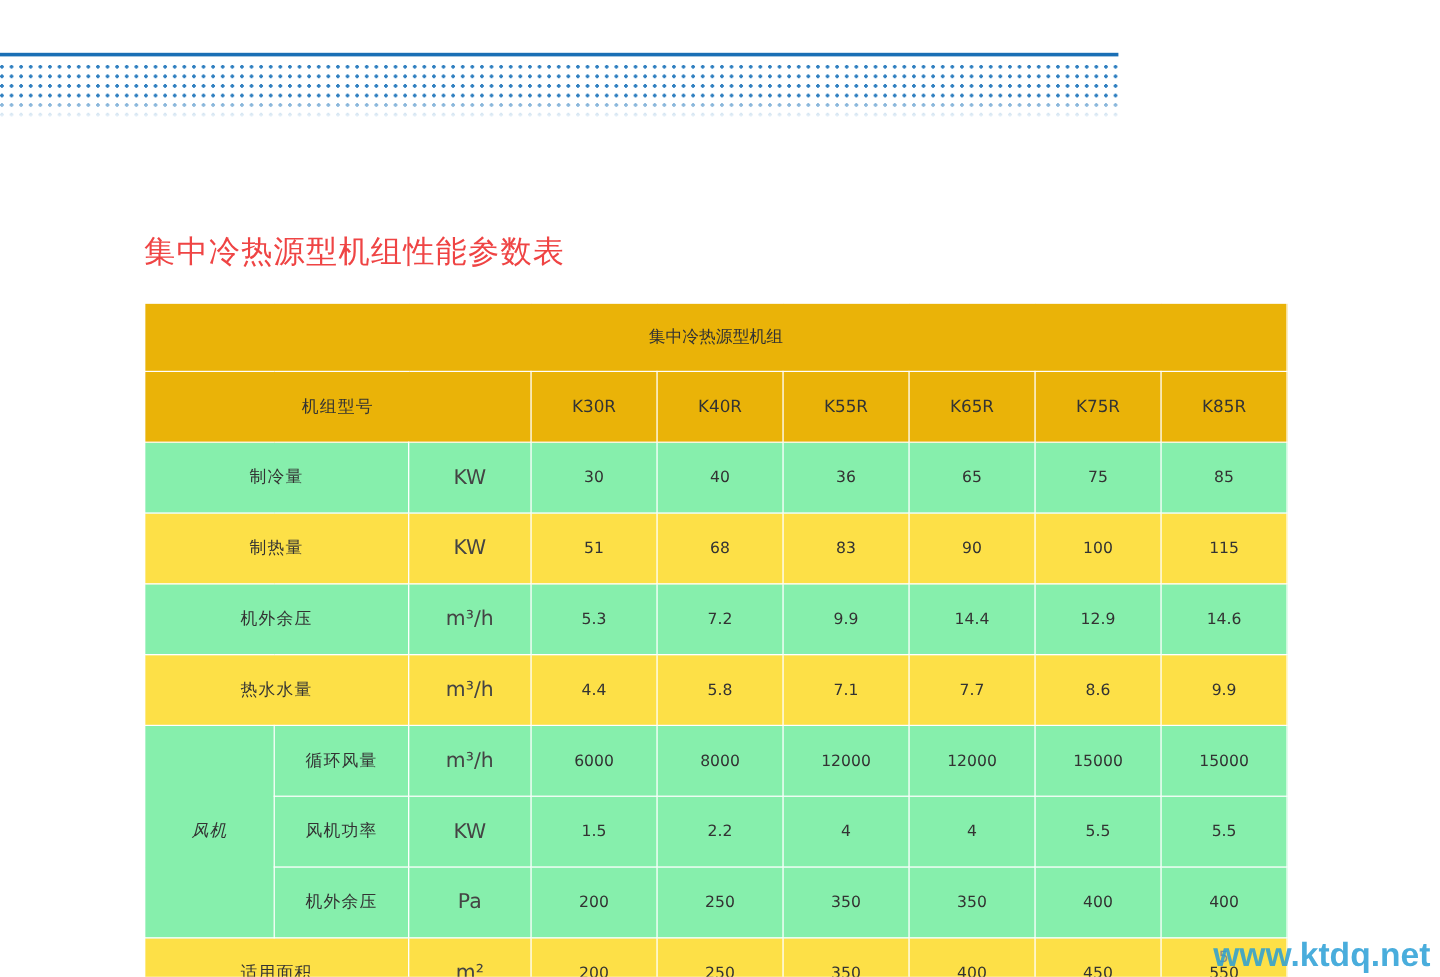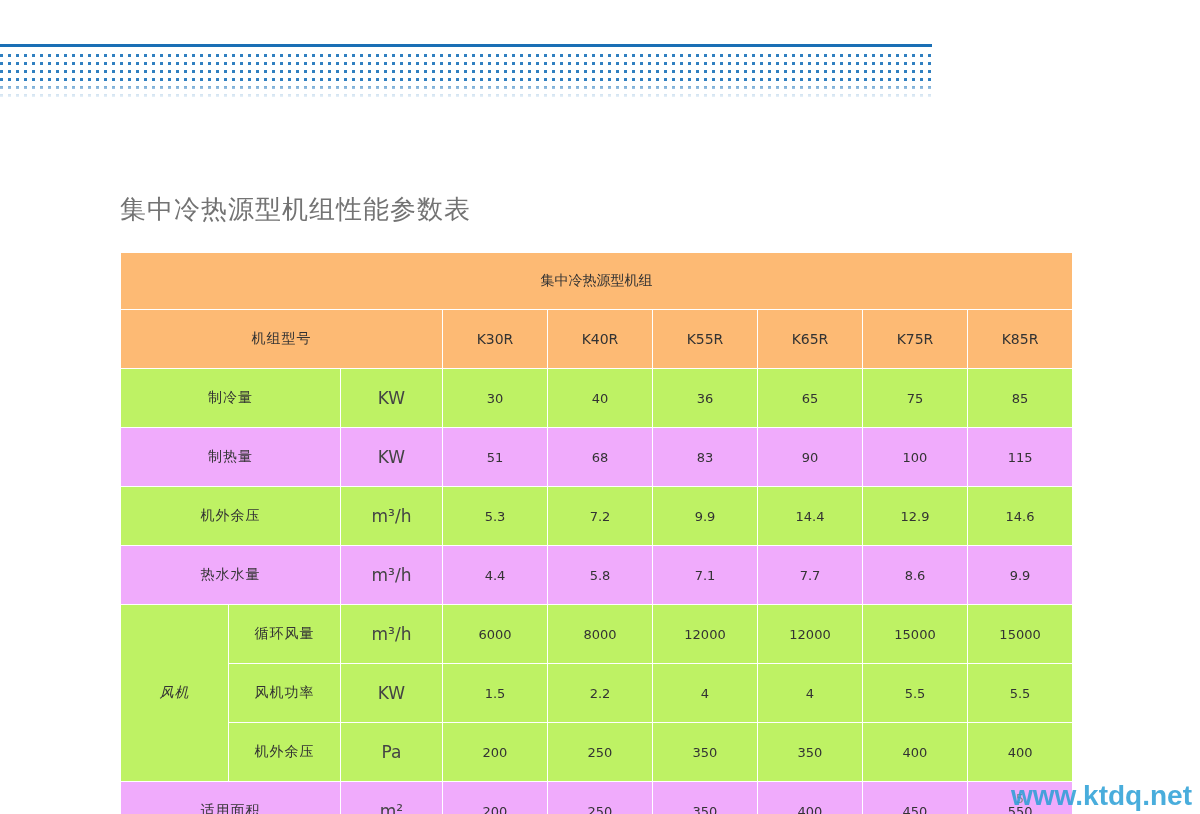--- a/index.html
+++ b/index.html
@@ -44,21 +44,21 @@
     -webkit-mask-image: linear-gradient(to bottom, rgba(0,0,0,1) 0%, rgba(0,0,0,1) 58%, rgba(0,0,0,0.35) 80%, rgba(0,0,0,0) 100%);
     mask-image: linear-gradient(to bottom, rgba(0,0,0,1) 0%, rgba(0,0,0,1) 58%, rgba(0,0,0,0.35) 80%, rgba(0,0,0,0) 100%);
   }
 
   
   #page-title {
     position: absolute;
     top: 192px;
     left: 120px;
     font-size: 26px;
-    color: #737373;
+    color: #ef4444;
     letter-spacing: 1px;
     font-family: "DejaVu Sans", "Liberation Sans", sans-serif;
     white-space: nowrap;
   }
 
   
   #spec-table {
     position: absolute;
     top: 252px;
     left: 120px;
@@ -69,23 +69,23 @@
     color: #333333;
   }
   #spec-table td {
     border: 1px solid #ffffff;
     text-align: center;
     vertical-align: middle;
     padding: 0;
     height: 58px;
     font-family: "DejaVu Sans", "Liberation Sans", sans-serif;
   }
-  .band-blue   { background: #f0abfc; }
-  .band-grey   { background: #bef264; }
-  .head-blue   { background: #fdba74; }
+  .band-blue   { background: #fde047; }
+  .band-grey   { background: #86efac; }
+  .head-blue   { background: #eab308; }
 
   #spec-table tr.header-row td {
     height: 56px;
     font-size: 14px;
   }
   #spec-table tr.model-row td {
     height: 58px;
     font-size: 14px;
   }
   .label-cell {

